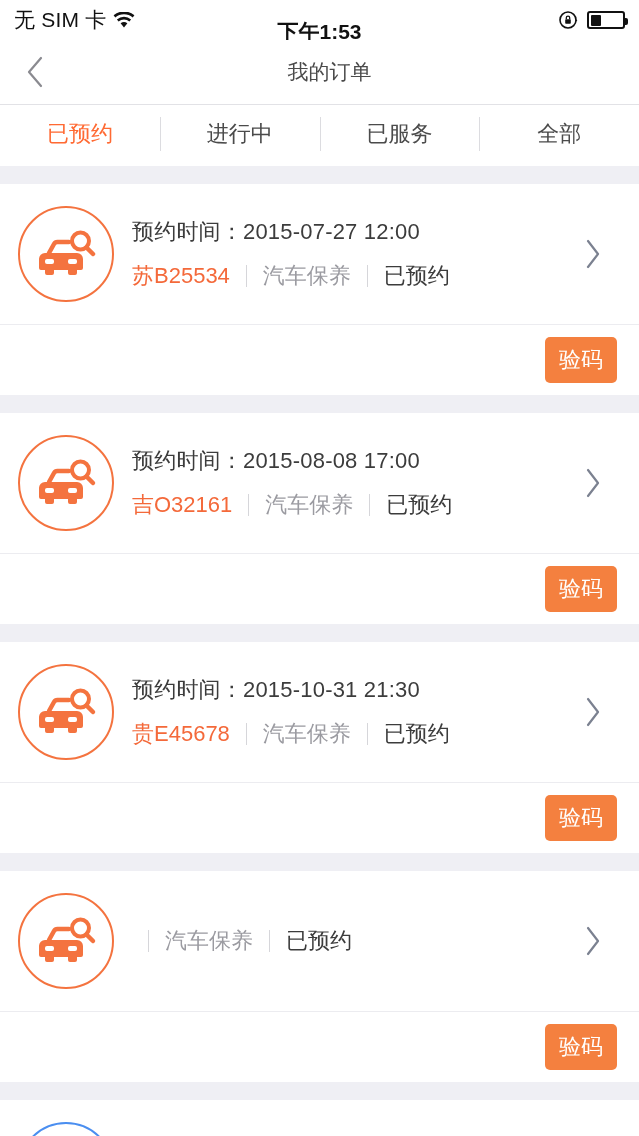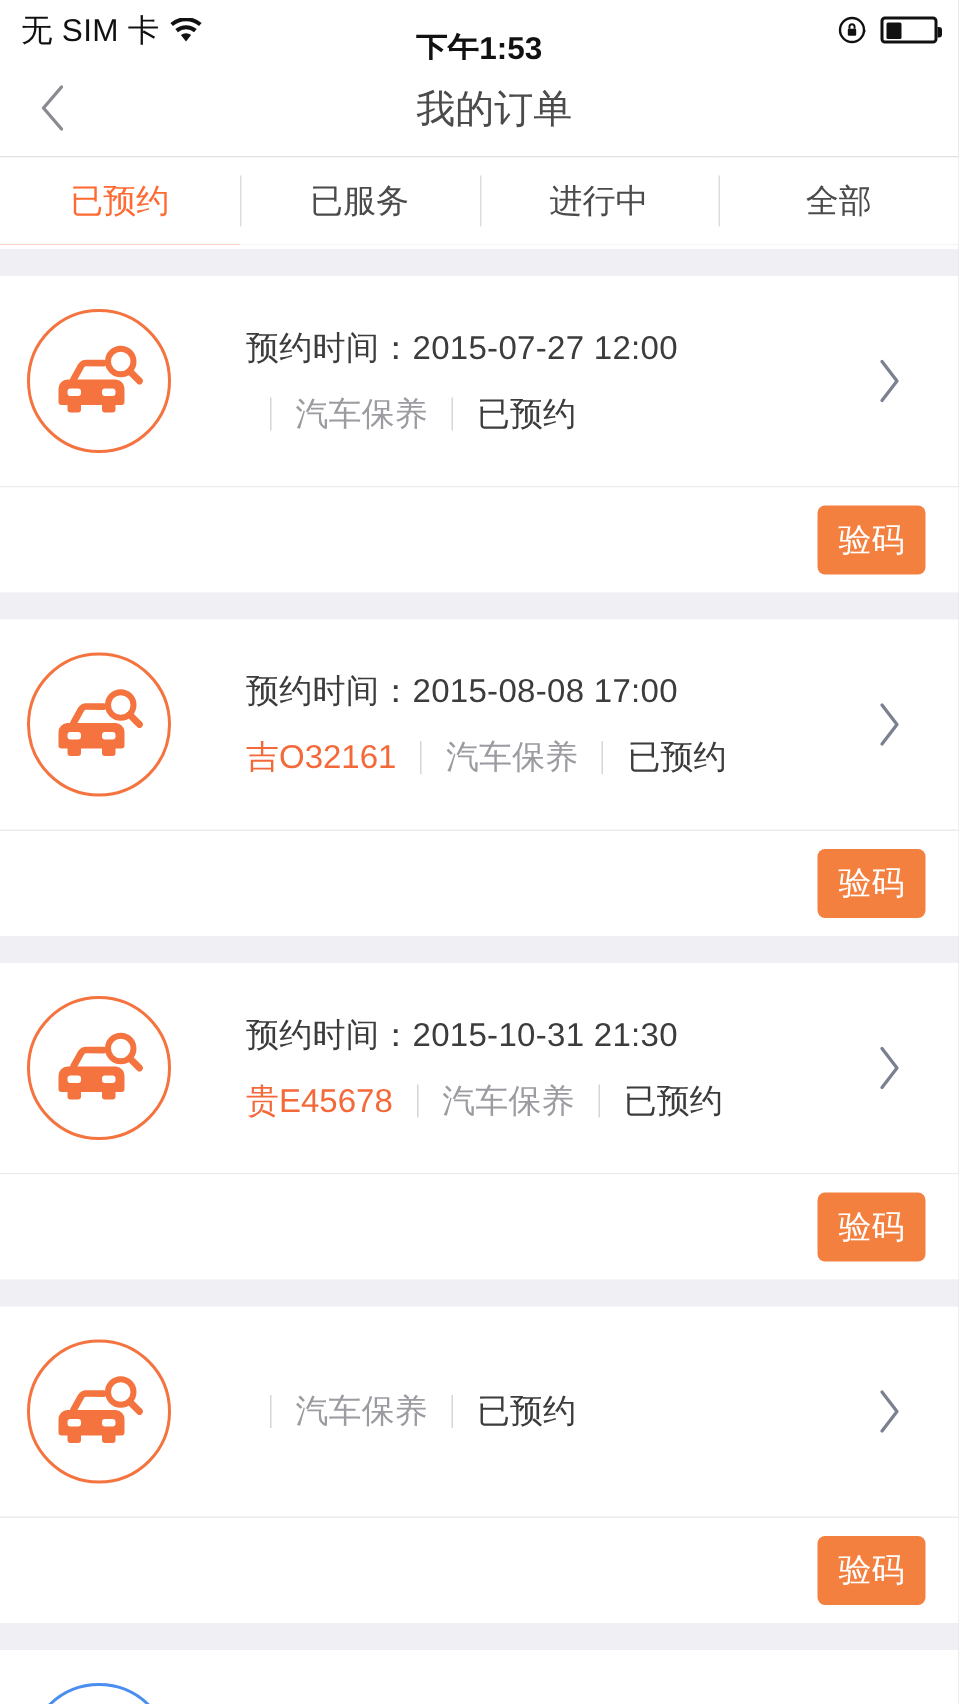--- a/index.html
+++ b/index.html
@@ -3,21 +3,21 @@
 <meta charset="utf-8">
 <title>我的订单</title>
 <style>
   * { margin:0; padding:0; box-sizing:border-box; }
   html, body {
     width:639px; height:1136px;
     background:#ffffff;
     font-family:"Liberation Sans","DejaVu Sans",sans-serif;
     overflow:hidden;
   }
-  #app { width:639px; height:1136px; position:relative; background:#a3a3a3; }
+  #app { width:639px; height:1136px; position:relative; background:#c2410c; }
 
   
   .statusbar{
     height:40px; background:#ffffff; display:flex; align-items:center;
     padding:0 14px; position:relative;
   }
   .sb-left{ display:flex; align-items:center; gap:7px; }
   .sb-text{ font-size:21px; color:#111; letter-spacing:0.2px; }
   .wifi{ width:22px; height:17px; position:relative; display:inline-block; }
   .wifi svg{ display:block; }
@@ -39,21 +39,21 @@
     height:65px; background:#ffffff; display:flex; align-items:center;
     position:relative; border-bottom:1px solid #e2e2e6;
   }
   .back-btn{
     width:70px; height:65px; display:flex; align-items:center; justify-content:center;
     cursor:pointer;
   }
   .back-btn svg{ display:block; }
   .nav-title{
     position:absolute; left:0; right:16px; text-align:center;
-    font-size:26px; color:#4b4b4b; pointer-events:none;padding-left:36px;
+    font-size:21px; color:#4b4b4b; pointer-events:none;padding-left:36px;
   }
 
   
   .tabs{
     height:58px; background:#ffffff; display:flex; align-items:stretch;
     position:relative;
   }
   .tab{
     flex:1 1 0; display:flex; align-items:center; justify-content:center;
     font-size:22px; color:#4b4b4b; position:relative; cursor:pointer;
@@ -69,21 +69,21 @@
   }
   .tab.active .uline{ background:#ff6a33; }
   .tabs-bottom{ height:3px; background:#ffffff; position:relative; }
 
   
   .list{ background:#efeff4; }
   .gap{ height:18px; background:#efeff4; }
   .card{ background:#ffffff; }
   .card-main{
     display:flex; align-items:center; padding:22px 11px 22px 0; position:relative;
-    min-height:138px; cursor:pointer;gap:32px;
+    min-height:138px; cursor:pointer;
   }
   .avatar{
     width:96px; height:96px; margin-left:18px; margin-right:18px;
     border-radius:50%; border:2px solid #f4733f;
     display:flex; align-items:center; justify-content:center; flex:0 0 auto;
   }
   .avatar.blue{ border-color:#4a8ef0; }
   .avatar svg{ display:block; }
   .card-info{ flex:1 1 auto; display:flex; flex-direction:column; gap:14px; }
   .row-time{ font-size:22px; color:#3c3c3c; letter-spacing:0.2px; }
@@ -150,25 +150,25 @@
     </div>
     <div class="nav-title">我的订单</div>
   </div>
 
   <div class="tabs">
     <div class="tab active">
       <span>已预约</span>
       <span class="uline"></span>
     </div>
     <div class="tab">
+      <span>进行中</span>
+      <span class="uline"></span>
+    </div>
+    <div class="tab">
       <span>已服务</span>
-      <span class="uline"></span>
-    </div>
-    <div class="tab">
-      <span>进行中</span>
       <span class="uline"></span>
     </div>
     <div class="tab">
       <span>全部</span>
       <span class="uline"></span>
     </div>
   </div>
   <div class="tabs-bottom"></div>
 
   <div class="list" id="order-list">
@@ -181,20 +181,21 @@
               <path d="M14 24 l5-9 a4 4 0 0 1 3.4-2 H34" fill="none" stroke="#f4733f" stroke-width="4.5" stroke-linecap="round"></path>
               <rect x="10" y="30" width="9" height="5" rx="2" fill="#fff"></rect>
               <rect x="33" y="30" width="9" height="5" rx="2" fill="#fff"></rect>
               <circle cx="45.5" cy="12" r="8.5" fill="none" stroke="#f4733f" stroke-width="4"></circle>
               <path d="M51.5 18.5 L58 25" stroke="#f4733f" stroke-width="4.5" stroke-linecap="round"></path>
             </svg>
           </div>
           <div class="card-info">
             <div class="row-time"><span class="lbl">预约时间：</span><span>2015-07-27 12:00</span></div>
             <div class="row-meta">
+              <span class="plate">苏B25534</span>
               <span class="sep"></span>
               <span class="svc">汽车保养</span>
               <span class="sep"></span>
               <span class="status">已预约</span>
             </div>
           </div>
           <div class="chev">
             <svg width="18" height="32" viewBox="0 0 18 32">
               <path d="M4 3 L14 16 L4 29" fill="none" stroke="#7b8190" stroke-width="2.2" stroke-linecap="round" stroke-linejoin="round"></path>
             </svg>

